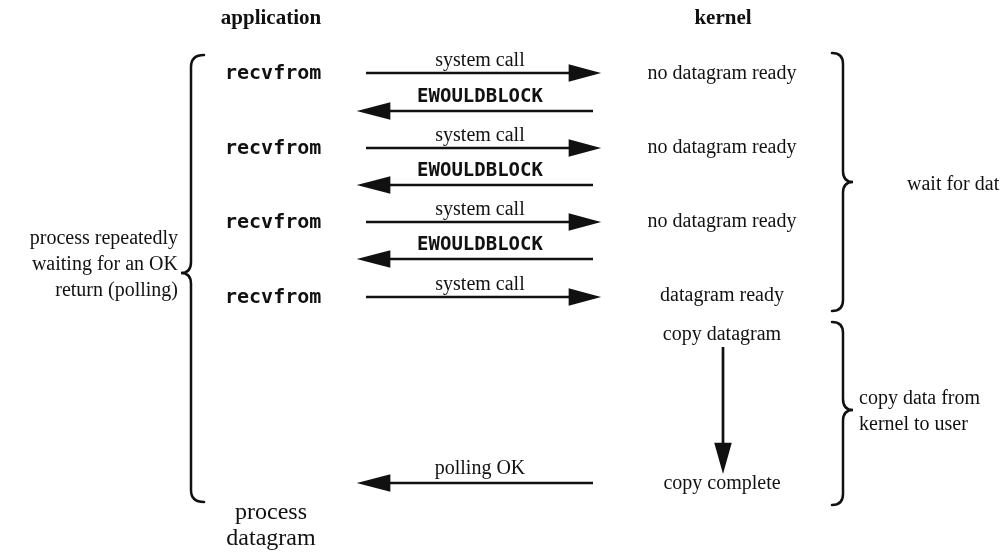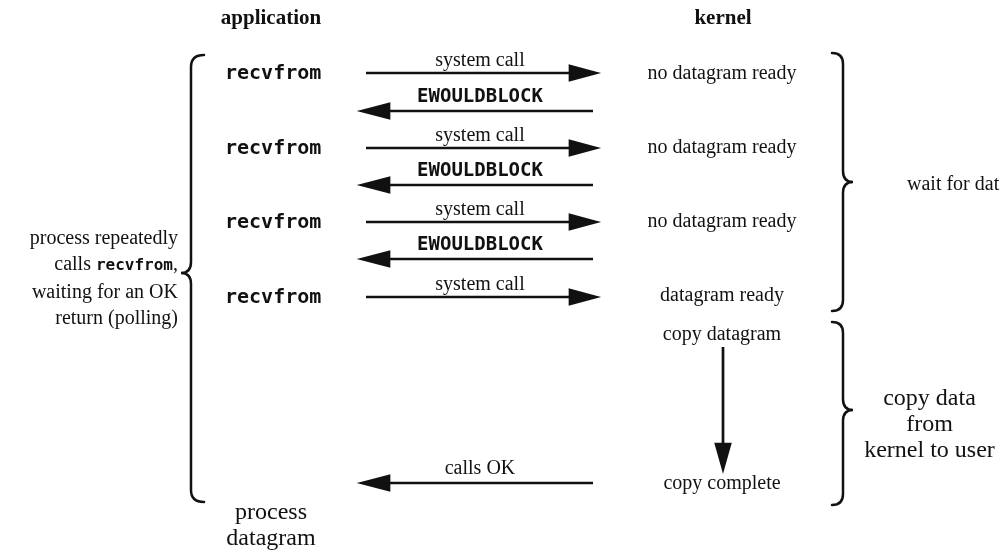--- a/index.html
+++ b/index.html
@@ -19,21 +19,21 @@
   .code-t{font-size:20px;}
   .arrow-lbl{font-size:20px;}
   .ewb-lbl{font-size:19px;}
   .note{
     position:absolute;right:822px;top:224px;
     text-align:right;font-size:20px;line-height:26px;
   }
   .note .inline-code{font-family:"DejaVu Sans Mono", monospace;font-weight:bold;font-size:16px;}
   .brace-lbl-block{
     position:absolute;left:859px;top:384px;
-    text-align:center;font-size:24px;line-height:26px;
+    text-align:left;font-size:20px;line-height:26px;
   }
   .bottom-note{
     position:absolute;left:271px;top:498px;
     transform:translateX(-50%);
     text-align:center;font-size:24px;line-height:26px;
   }
   svg.layer{position:absolute;left:0;top:0;}
 </style>
 </head>
 <body>
@@ -98,38 +98,37 @@
   <div class="lbl-left mono code-t" style="left:225px;top:221px;">recvfrom</div>
   <div class="lbl-left mono code-t" style="left:225px;top:296px;">recvfrom</div>
 
   <div class="lbl serif arrow-lbl" style="left:480px;top:59px;">system call</div>
   <div class="lbl mono ewb-lbl" style="left:480px;top:95px;">EWOULDBLOCK</div>
   <div class="lbl serif arrow-lbl" style="left:480px;top:134px;">system call</div>
   <div class="lbl mono ewb-lbl" style="left:480px;top:169px;">EWOULDBLOCK</div>
   <div class="lbl serif arrow-lbl" style="left:480px;top:208px;">system call</div>
   <div class="lbl mono ewb-lbl" style="left:480px;top:243px;">EWOULDBLOCK</div>
   <div class="lbl serif arrow-lbl" style="left:480px;top:283px;">system call</div>
-  <div class="lbl serif arrow-lbl" style="left:480px;top:467px;">calls OK</div>
+  <div class="lbl serif arrow-lbl" style="left:480px;top:467px;">polling OK</div>
 
   <div class="lbl serif body-t" style="left:722px;top:72px;">no datagram ready</div>
   <div class="lbl serif body-t" style="left:722px;top:146px;">no datagram ready</div>
   <div class="lbl serif body-t" style="left:722px;top:220px;">no datagram ready</div>
   <div class="lbl serif body-t" style="left:722px;top:294px;">datagram ready</div>
   <div class="lbl serif body-t" style="left:722px;top:333px;">copy datagram</div>
   <div class="lbl serif body-t" style="left:722px;top:482px;">copy complete</div>
 
   <div class="lbl-left serif body-t" style="left:907px;top:183px;">wait for data</div>
   <div class="brace-lbl-block serif">
     <div>copy data from</div>
     <div>kernel to user</div>
   </div>
 
   <div class="note serif">
     <div>process repeatedly</div>
-    <div><span>calls </span><span class="inline-code">recvfrom</span><span>,</span></div>
     <div>waiting for an OK</div>
     <div>return (polling)</div>
   </div>
 
   <div class="bottom-note serif">
     <div>process</div>
     <div>datagram</div>
   </div>
 
 </div>

